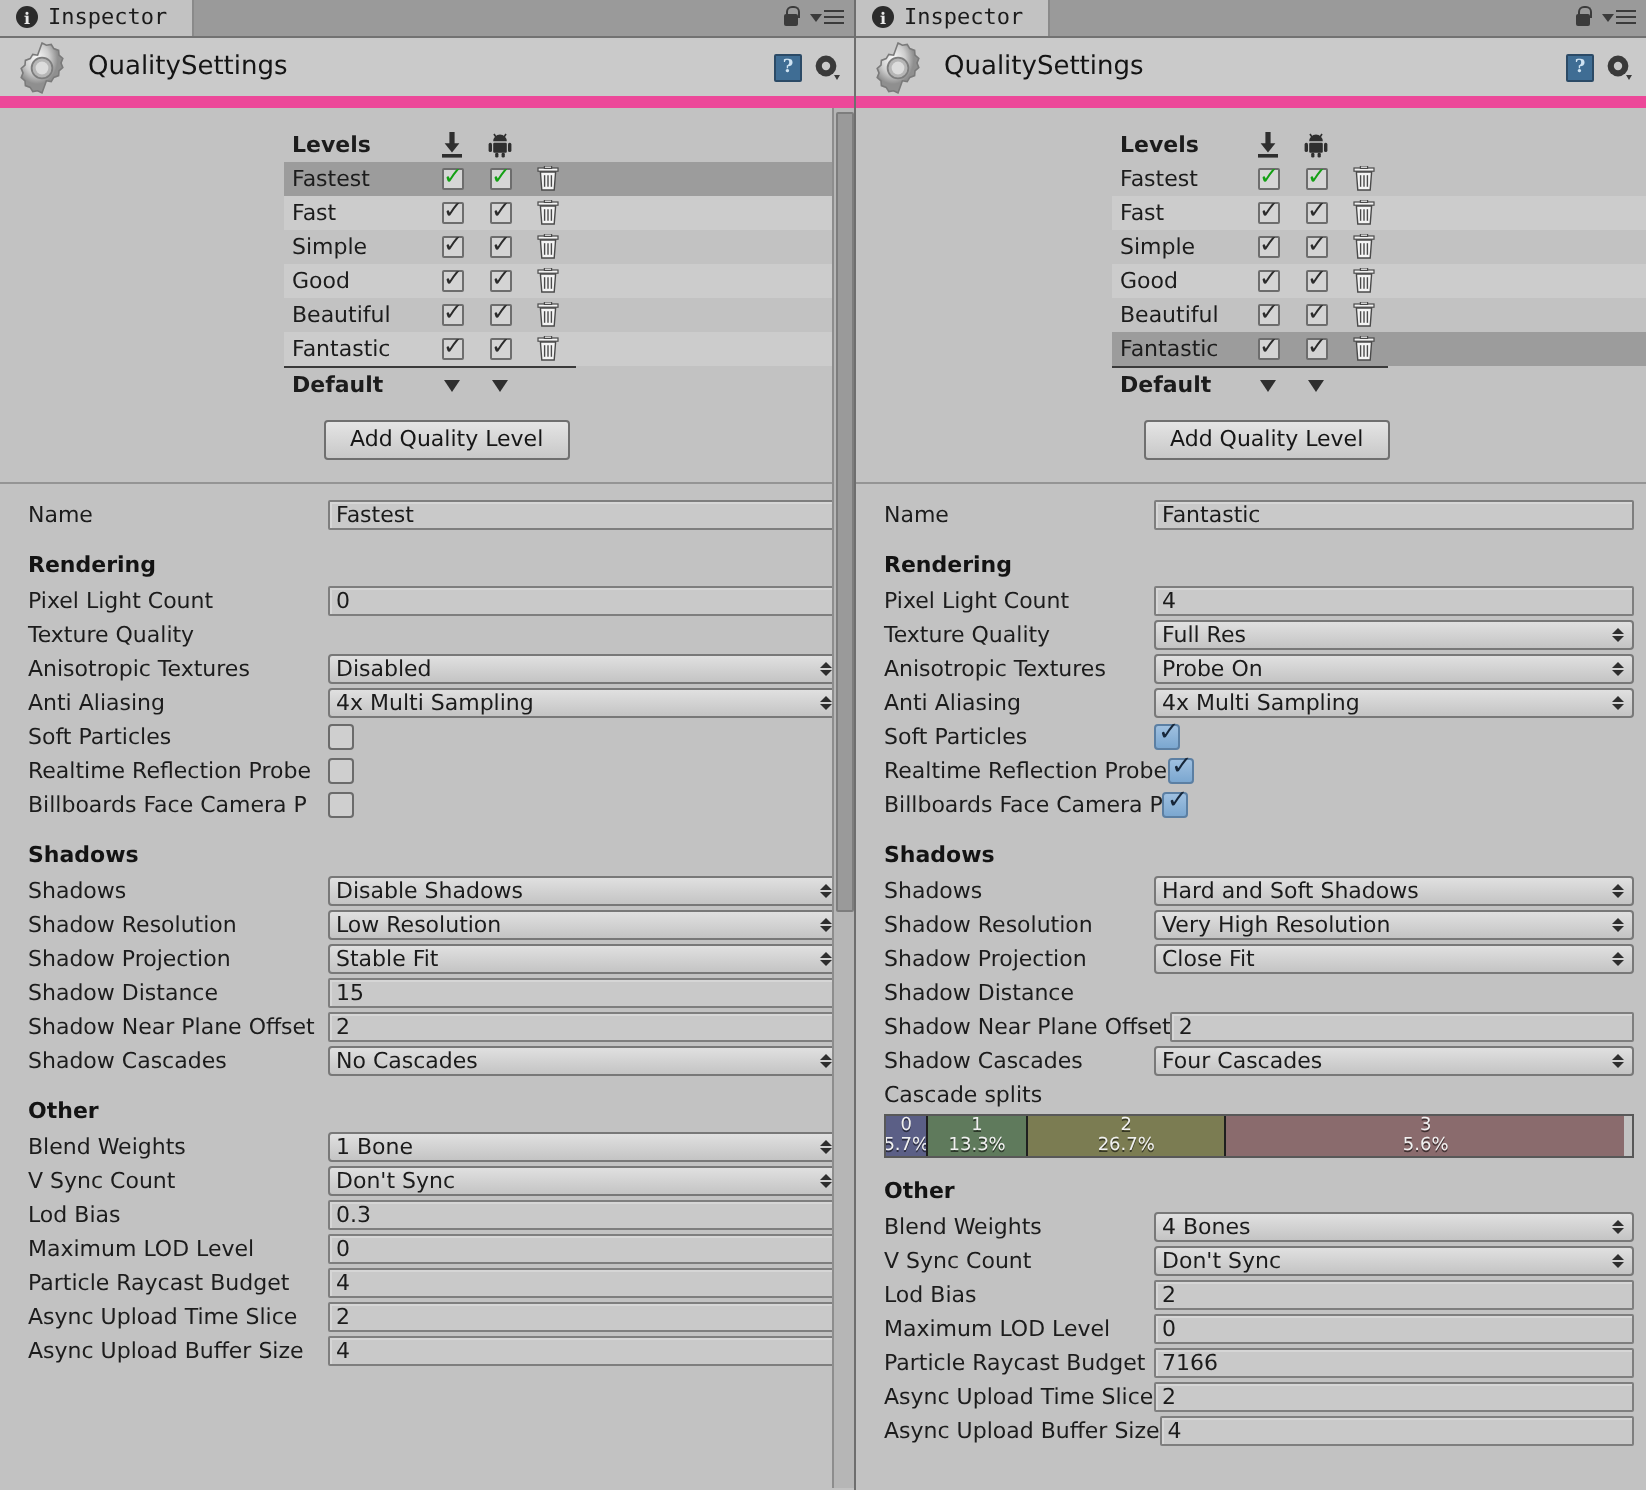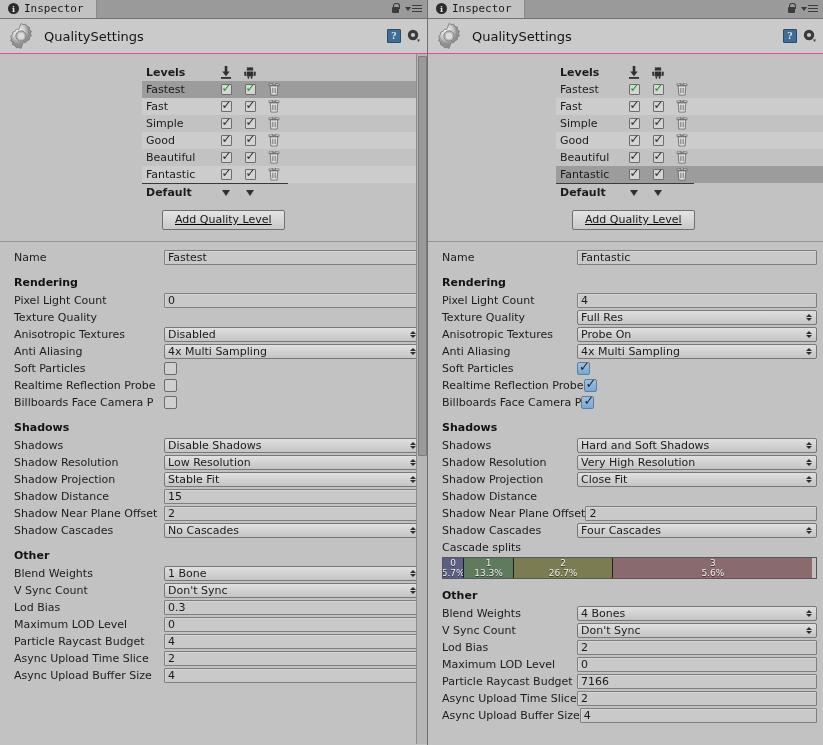--- a/index.html
+++ b/index.html
@@ -56,21 +56,21 @@
   .menu-ico .caret {
     width: 0; height: 0; border-left: 3px solid transparent;
     border-right: 3px solid transparent; border-top: 4px solid #3b3b3b;
   }
   .menu-ico .bars { display: flex; flex-direction: column; gap: 1.5px; }
   .menu-ico .bars i { display: block; width: 10px; height: 1.5px; background: #3b3b3b; }
 
   
   .objhead {
     height: 35px; background: #cacaca;
-    border-bottom: 1px solid #ec4899;
+    border-bottom: 6px solid #ec4899;
     display: flex; align-items: center; padding: 0 6px;
     position: relative;
   }
   .gear-big { width: 30px; height: 30px; position: relative; flex: 0 0 30px; }
   .gear-big svg { display: block; }
   .objtitle { font-size: 13px; color: #141414; margin-left: 8px; }
   .objhead-right {
     margin-left: auto; display: flex; align-items: center; gap: 6px;
   }
   .help-ico {
@@ -123,21 +123,21 @@
 
   
   .dl-ico svg, .droid-ico svg { display:block; }
 
   .caret-dn {
     width: 0; height: 0; border-left: 4px solid transparent;
     border-right: 4px solid transparent; border-top: 6px solid #2f2f2f;
   }
 
   
-  .addbtn-row { display: flex; justify-content: center; padding: 9px 0 0 0; text-decoration: underline; }
+  .addbtn-row { display: flex; justify-content: center; padding: 9px 0 0 0; }
   .addbtn {
     font-size: 11px; color: #161616; padding: 2px 12px 3px;
     background: linear-gradient(#e4e4e4, #c8c8c8);
     border: 1px solid #6f6f6f; border-radius: 2px;
     font-family: "DejaVu Sans", sans-serif;
   }
 
   .hrule { height: 1px; background: #949494; margin: 11px 0 0 0; }
 
   

